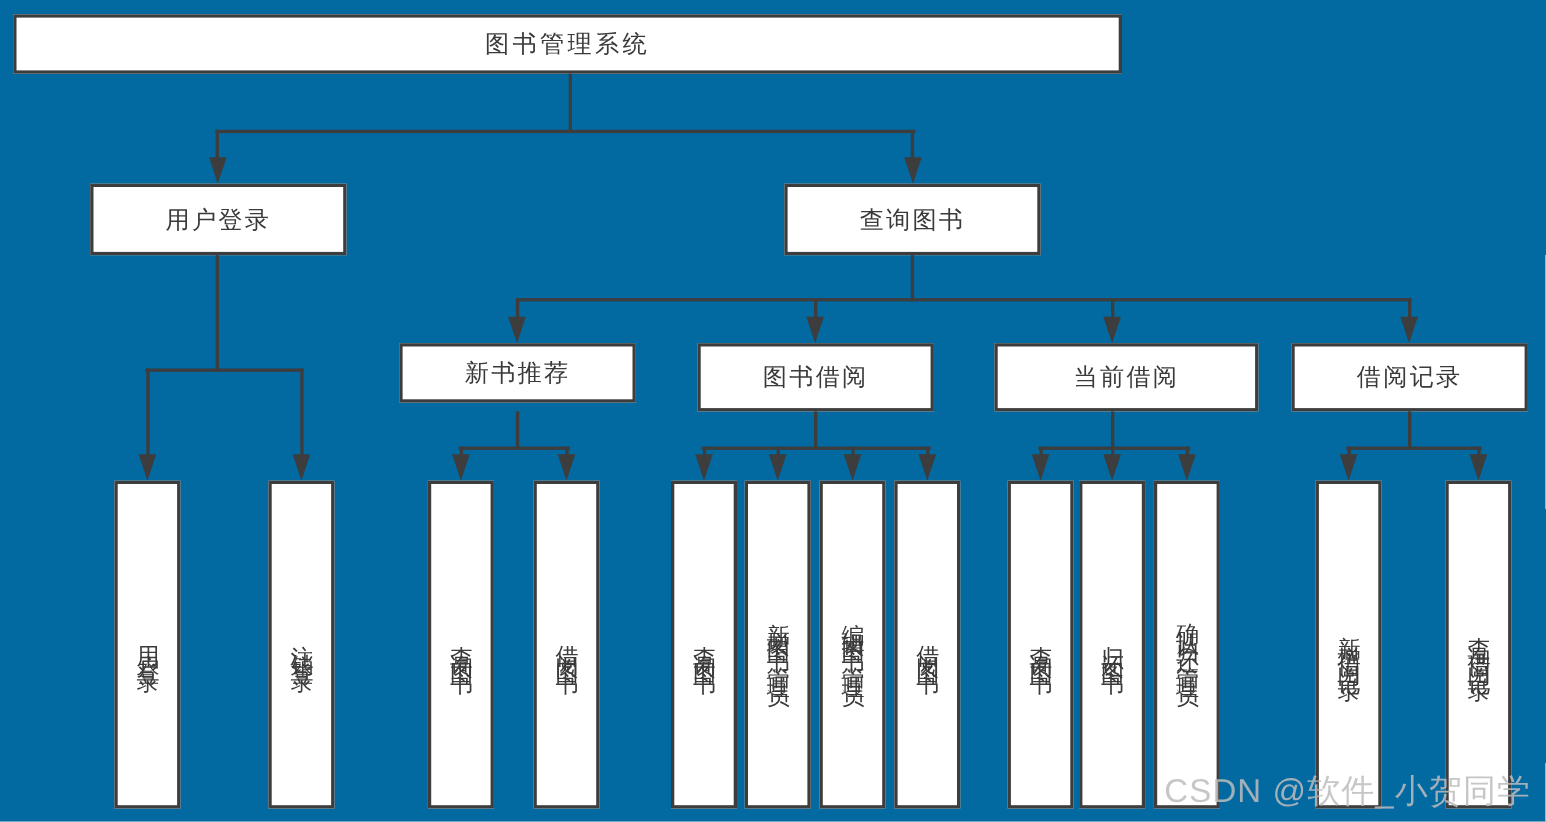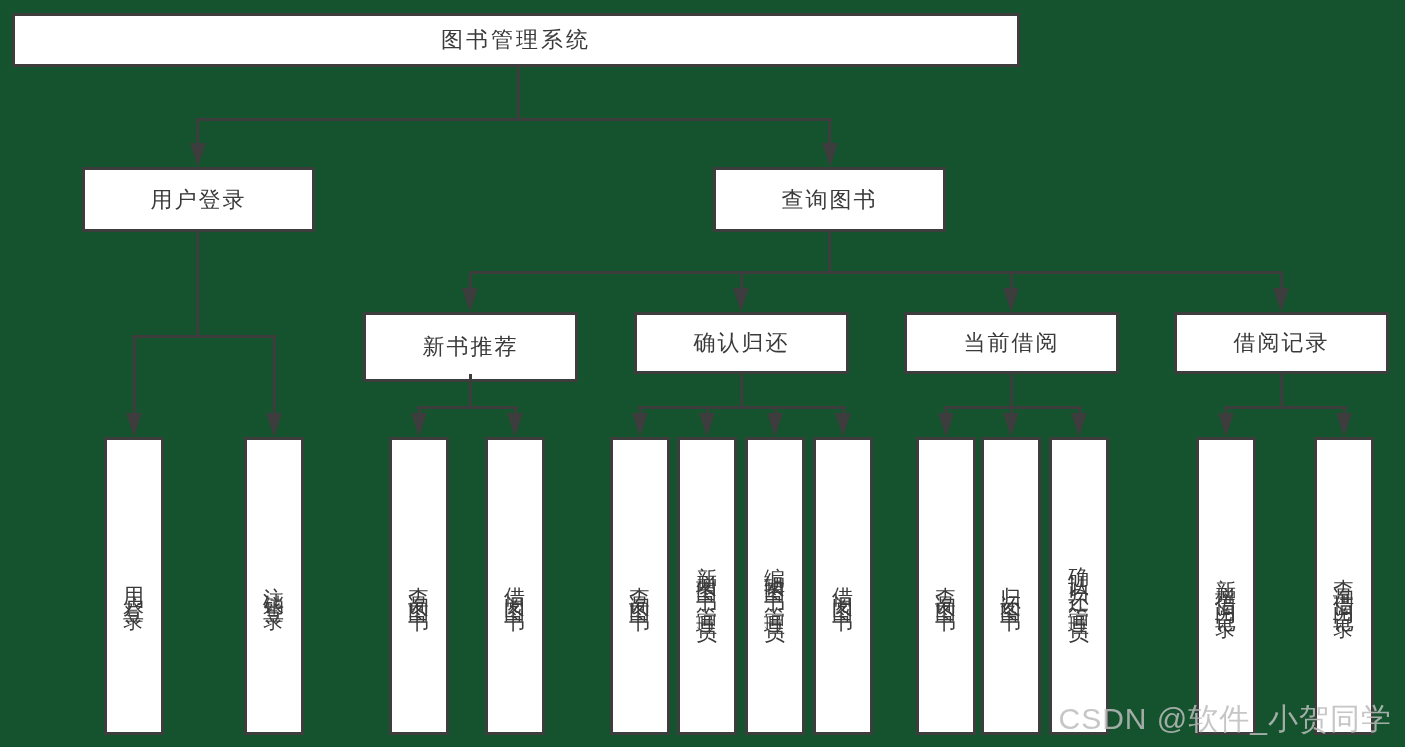--- a/index.html
+++ b/index.html
@@ -1,17 +1,17 @@
 <!DOCTYPE html>
 <html style="--line: #3d3d3d; --text: #3a3a3a; --wm: #bdbdbd;"><head>
 <meta charset="utf-8">
 <style>
   html,body { margin:0; padding:0; background:#ffffff; }
   .canvas {
-    position:relative; width:1405px; height:747px; background:#14532d;
+    position:relative; width:1405px; height:747px; background:#0369a1;
     font-family:"Liberation Sans","DejaVu Sans",sans-serif; overflow:hidden;
   }
   .box {
     position:absolute; box-sizing:border-box;
     border:3px solid var(--line,#3d3d3d); background:#ffffff;
     display:flex; align-items:center; justify-content:center;
     color:var(--text,#3a3a3a);
   }
   .hlabel { font-size:22px; letter-spacing:2px; white-space:nowrap; }
   .root-label { font-size:22px; letter-spacing:3px; }
@@ -66,27 +66,27 @@
   <div class="hline" style="left:469px;top:271px;width:814px"></div>
   <div class="vline" style="left:469px;top:271px;height:20px"></div>
   <div class="ahead" style="left:462px;top:288px"></div>
   <div class="vline" style="left:740px;top:271px;height:20px"></div>
   <div class="ahead" style="left:733px;top:288px"></div>
   <div class="vline" style="left:1010px;top:271px;height:20px"></div>
   <div class="ahead" style="left:1003px;top:288px"></div>
   <div class="vline" style="left:1280px;top:271px;height:20px"></div>
   <div class="ahead" style="left:1273px;top:288px"></div>
 
-  <div class="box" style="left:363px;top:312px;width:215px;height:70px">
+  <div class="box" style="left:363px;top:312px;width:215px;height:54px">
     <span class="hlabel">新书推荐</span>
   </div>
   <div class="box" style="left:634px;top:312px;width:215px;height:62px">
-    <span class="hlabel">确认归还</span>
+    <span class="hlabel">图书借阅</span>
   </div>
-  <div class="box" style="left:904px;top:312px;width:215px;height:62px">
+  <div class="box" style="left:904px;top:312px;width:240px;height:62px">
     <span class="hlabel">当前借阅</span>
   </div>
   <div class="box" style="left:1174px;top:312px;width:215px;height:62px">
     <span class="hlabel">借阅记录</span>
   </div>
 
   <div class="vline" style="left:469px;top:374px;height:35px"></div>
   <div class="hline" style="left:417px;top:406px;width:101px"></div>
   <div class="vline" style="left:740px;top:374px;height:35px"></div>
   <div class="hline" style="left:638px;top:406px;width:208px"></div>

